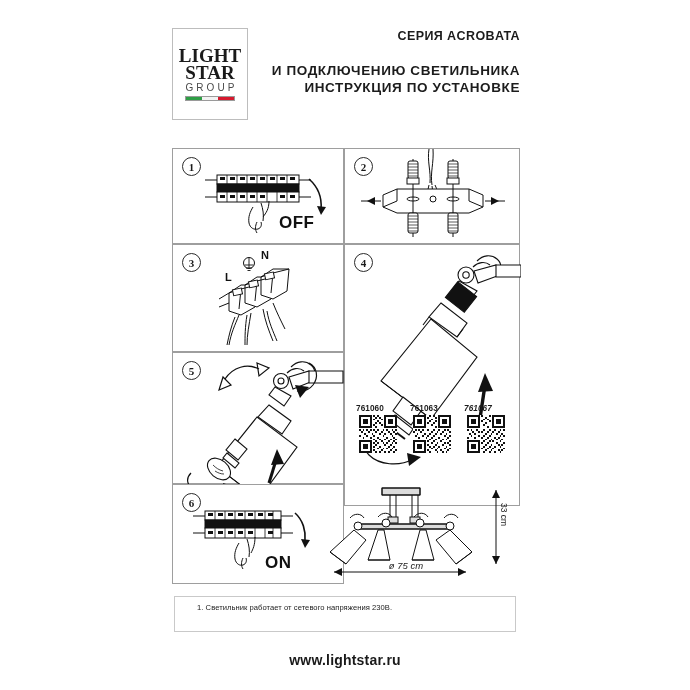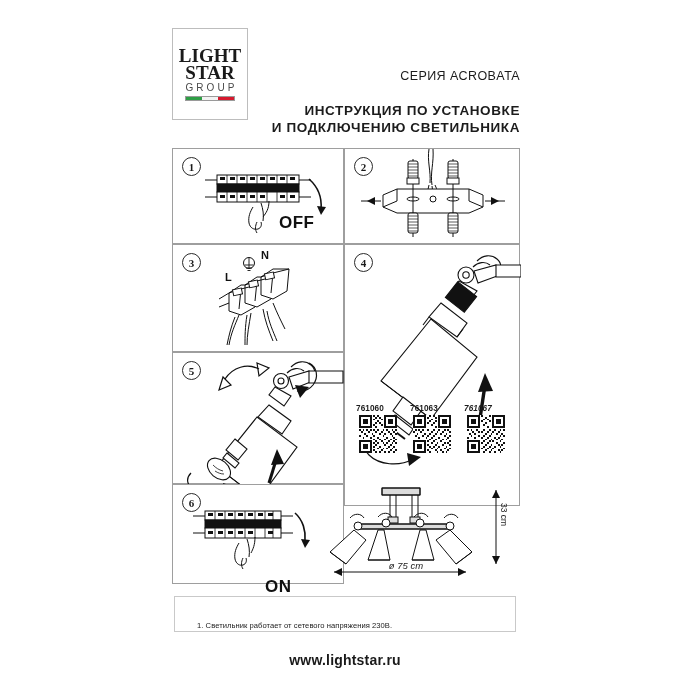--- a/index.html
+++ b/index.html
@@ -70,25 +70,24 @@
 
   .header-text {
     position: absolute;
     right: 0; top: 0;
     width: 260px;
     text-align: right;
     color: #1c1c1c;
   }
   .series-line, .article-line {
     font-size: 12.5px;
-    font-weight: normal;
+    font-weight: bold;
     letter-spacing: 0.4px;
     line-height: 16.5px;
     white-space: nowrap;
-    margin-top: 40px;
   }
   .title-block { margin-top: 17px; }
   .title-line {
     font-size: 13.5px;
     font-weight: bold;
     letter-spacing: 0.6px;
     line-height: 17.5px;
     white-space: nowrap;
   }
 
@@ -179,21 +178,21 @@
     white-space: nowrap;
   }
 
   
   .notes {
     position: absolute;
     left: 174px; top: 596px;
     width: 342px; height: 36px;
     border: 1px solid #c9c9c9;
     box-sizing: border-box;
-    padding: 23px 8px 0 22px;
+    padding: 5px 8px 0 22px;
     background: #ffffff;
   }
   .note {
     font-size: 7.6px;
     color: #1a1a1a;
     line-height: 12px;
     white-space: nowrap;
     letter-spacing: 0.05px;
   }
 
@@ -225,22 +224,22 @@
       <div class="flag">
         <i class="g"></i>
           <i class="w"></i>
           <i class="r"></i>
       </div>
     </div>
 
     <div class="header-text">
       <div class="series-line">СЕРИЯ ACROBATA</div>
       <div class="title-block">
+        <div class="title-line">И ПОДКЛЮЧЕНИЮ СВЕТИЛЬНИКА</div>
         <div class="title-line">ИНСТРУКЦИЯ ПО УСТАНОВКЕ</div>
-        <div class="title-line">И ПОДКЛЮЧЕНИЮ СВЕТИЛЬНИКА</div>
       </div>
     </div>
   </div>
 
   <div class="grid">
 
     <div class="panel p1">
       <div class="step-num">1</div>
       <svg class="art" width="172" height="96" viewBox="0 0 172 96">
         <g stroke="#111" stroke-width="1" fill="none">
@@ -442,21 +441,21 @@
           </g>
           <path d="M20 31h12M20 48h12M108 31h12M108 48h12"></path>
           <path d="M82 52c0 8-2 12-4 16" stroke-width="1"></path>
           <path d="M66 58c-3 5-5 10-4 16 1 5 5 7 8 6 3-1 4-4 3-7" stroke-width="1"></path>
           <path d="M70 73c-2 4-2 8 0 11" stroke-width="1"></path>
           <path d="M74 54c2 6 3 12 2 18" stroke-width="1"></path>
         </g>
         <path d="M122 28c8 7 11 18 10 28" stroke="#111" stroke-width="1.6" fill="none"></path>
         <path d="M128 54l4 9 5-8z" fill="#111"></path>
       </svg>
-      <div class="label-on" style="left:92px; top:68px;margin-top:24px;">ON</div>
+      <div class="label-on" style="left:92px; top:68px;">ON</div>
     </div>
   </div>
 
   <div class="qr-area">
 
     <div class="qr-item" style="left:0;">
       <div class="qr-code-label">761060</div>
       <svg class="qr-img" viewBox="0 0 21 21" shape-rendering="crispEdges">
         <rect width="21" height="21" fill="#fff"></rect>
         <g fill="#111">

